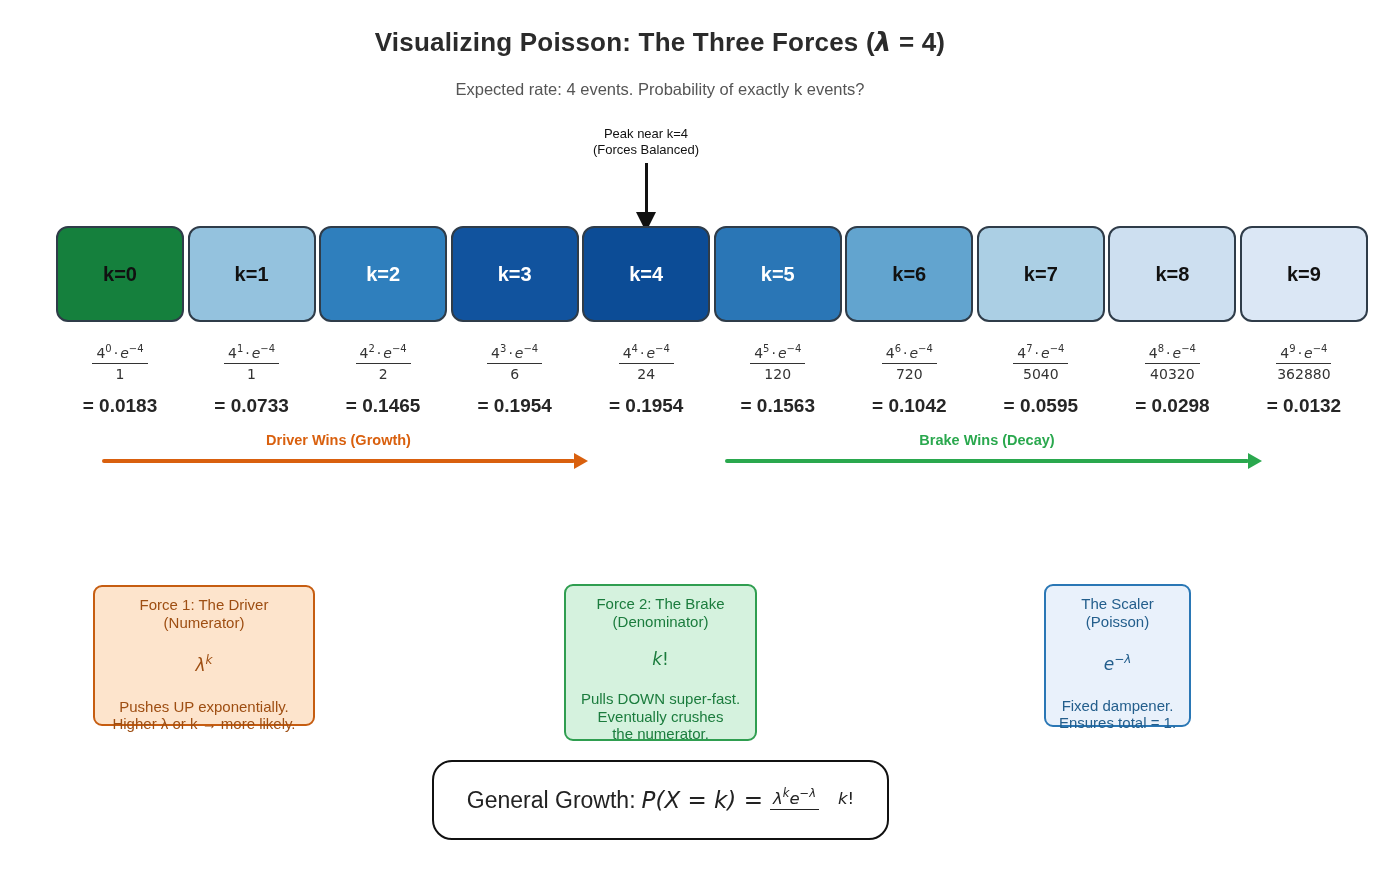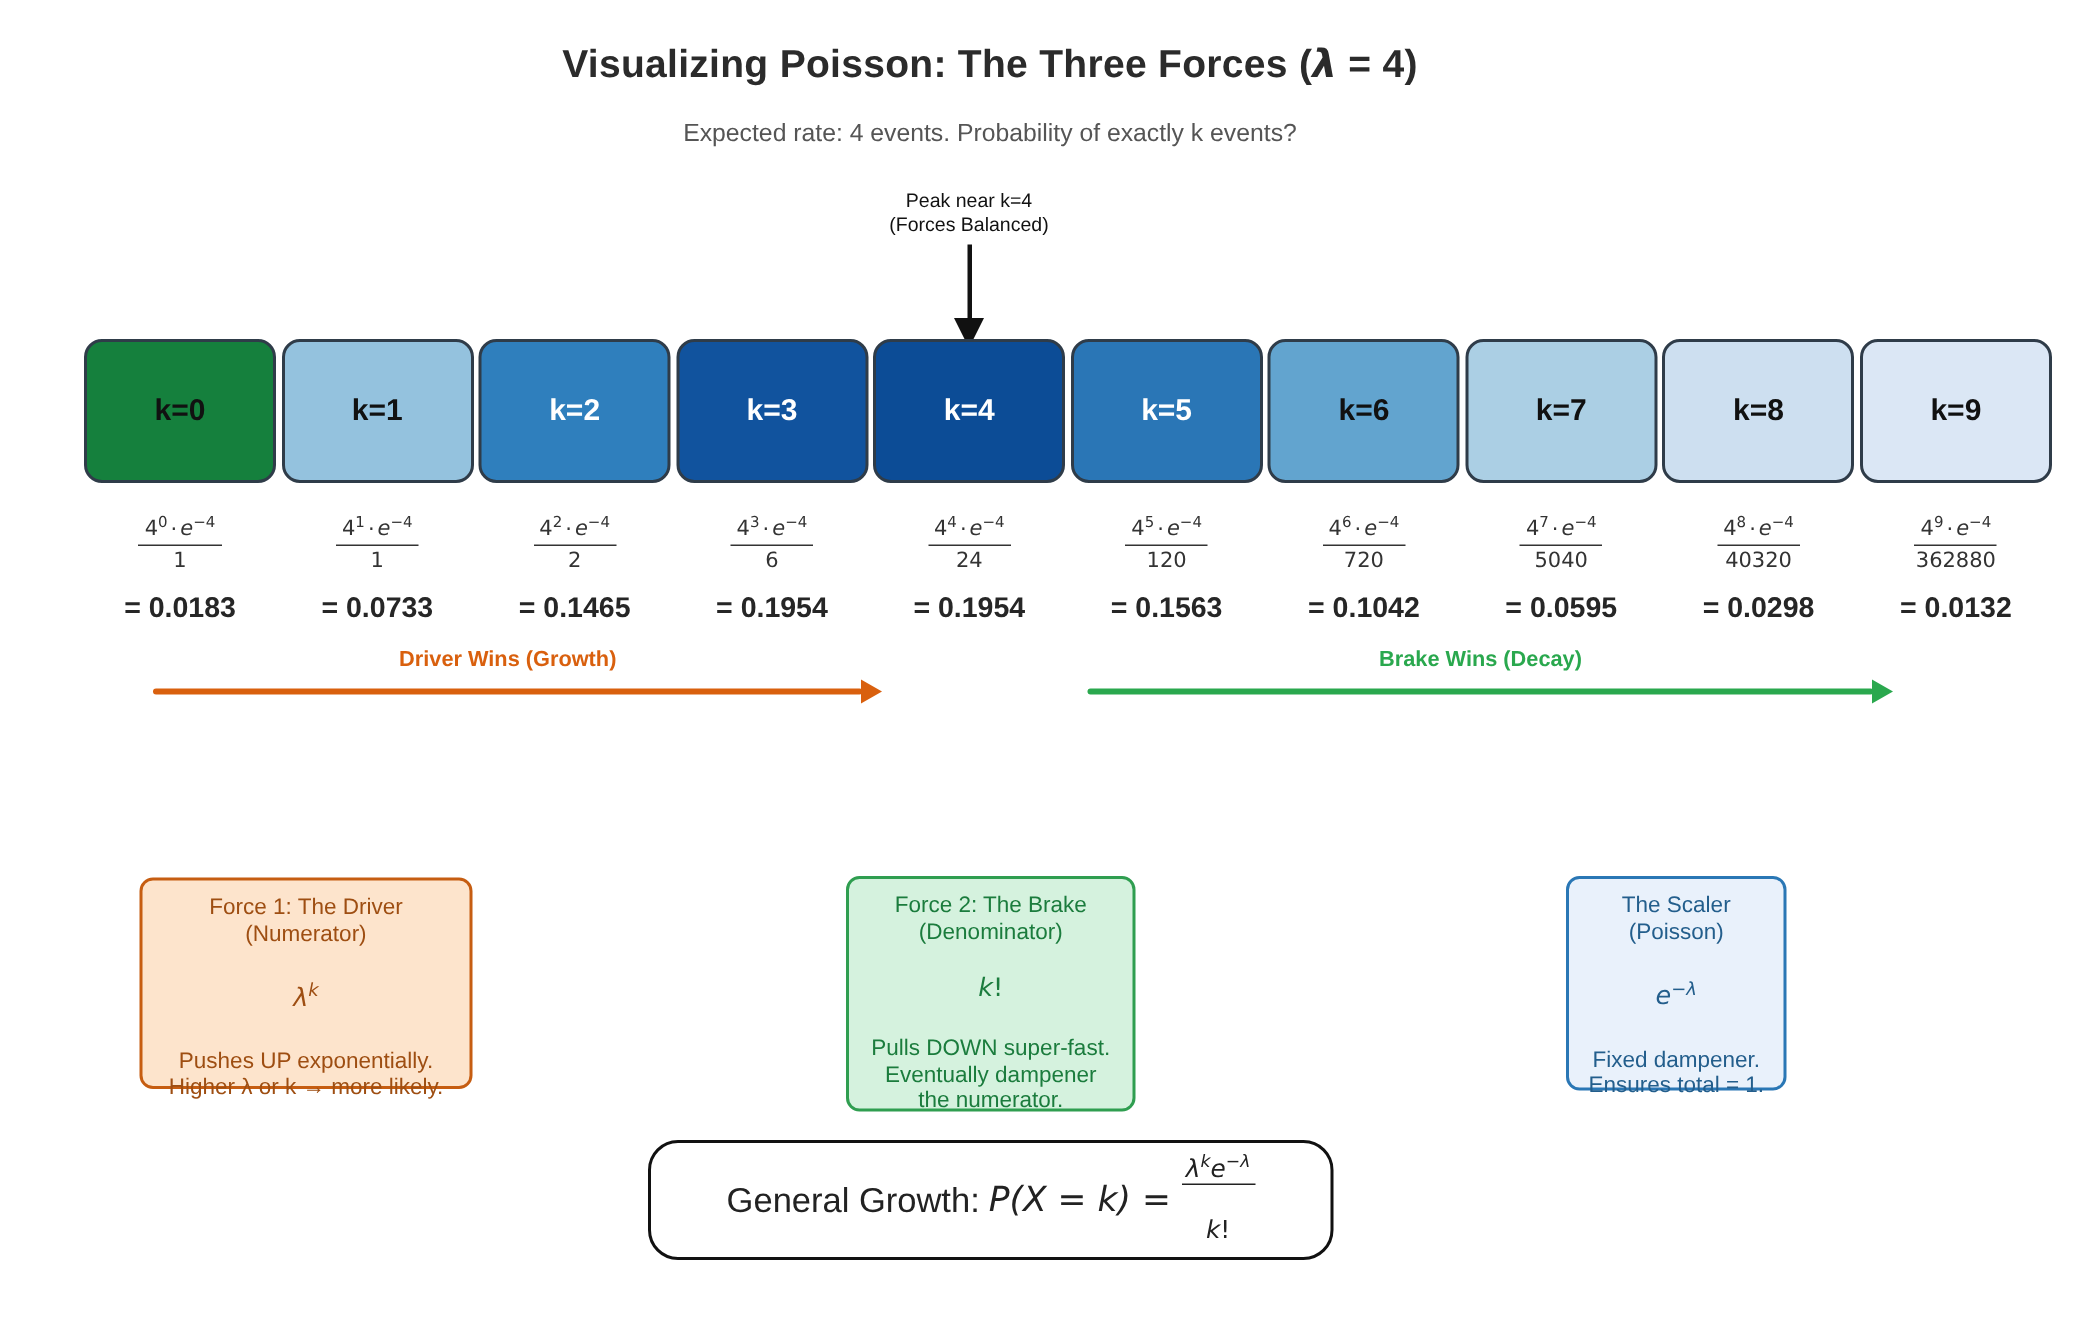--- a/index.html
+++ b/index.html
@@ -67,21 +67,21 @@
             background:#e9f1fb; border:2px solid #2a77b5; color:#235e8c; }
   #force2 .gap { height:20px; }
   #force3 .gap { height:22px; }
 
   
   .formula-box { position:absolute; left:432px; top:760px; width:457px; height:80px;
                  background:#fff; border:2.5px solid #111; border-radius:20px;
                  display:flex; align-items:center; justify-content:center; color:#222; }
   .formula-box .plain { font-size:23px; }
   .formula-box .mathseg { font-family:"DejaVu Sans",sans-serif; font-style:italic; font-size:23px; margin-left:6px; }
-  .formula-frac { display:inline-flex; flex-direction:column; align-items:center; vertical-align:middle;
+  .formula-frac { display:inline-flex; flex-direction:row; align-items:center; vertical-align:middle;
                   font-family:"DejaVu Sans",sans-serif; font-size:16.5px; margin-left:7px; transform:translateY(-2px);gap:19px; }
   .formula-frac .fnum { border-bottom:1.4px solid #222; padding:0 3px 1px; white-space:nowrap; }
   .formula-frac .fden { padding-top:1px; }
   .formula-frac .it { font-style:italic; }
   .formula-frac sup { font-size:11.5px; }
 </style>
 </head>
 <body>
 
 <div id="stage">
@@ -231,21 +231,21 @@
     <div>Higher λ or k → more likely.</div>
   </div>
 
   <div class="force" id="force2">
     <div>Force 2: The Brake</div>
     <div>(Denominator)</div>
     <div class="gap"></div>
     <div class="math"><span class="it">k</span><span>!</span></div>
     <div class="gap"></div>
     <div>Pulls DOWN super-fast.</div>
-    <div>Eventually dampener</div>
+    <div>Eventually crushes</div>
     <div>the numerator.</div>
   </div>
 
   <div class="force" id="force3">
     <div>The Scaler</div>
     <div>(Poisson)</div>
     <div class="gap"></div>
     <div class="math"><span class="it">e</span><sup class="it">−λ</sup></div>
     <div class="gap"></div>
     <div>Fixed dampener.</div>

